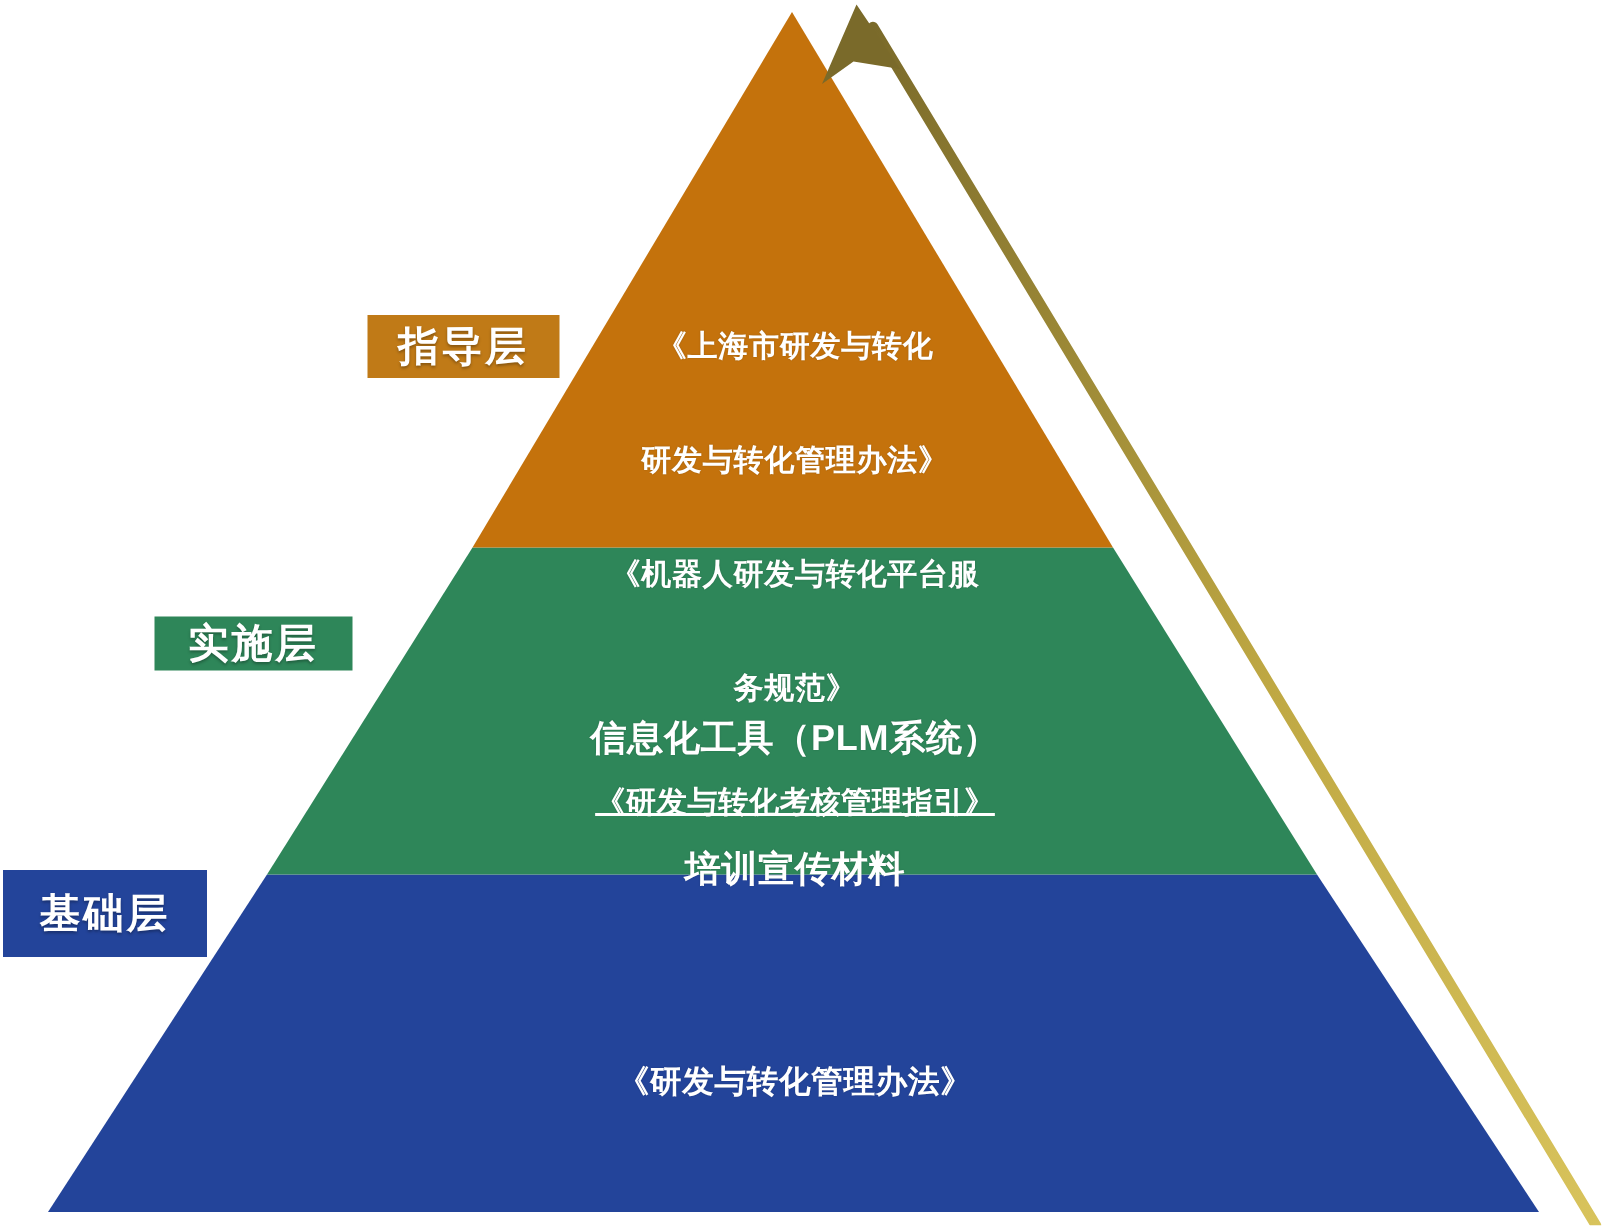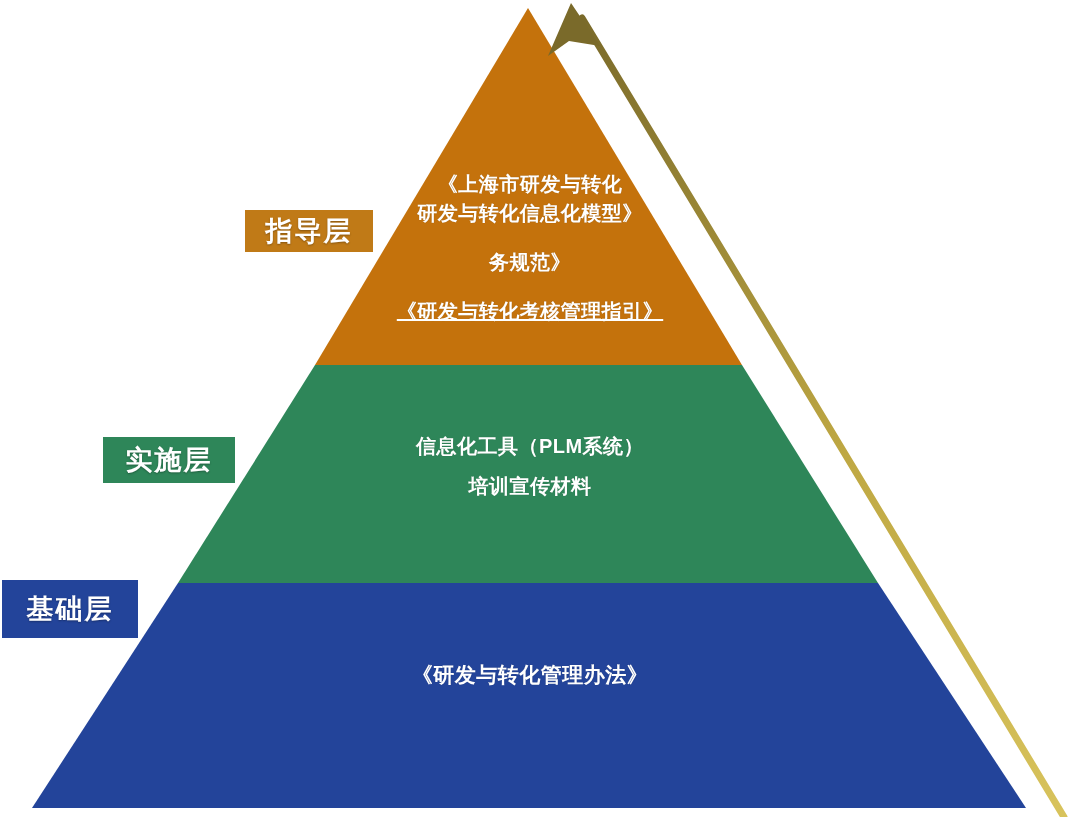--- a/index.html
+++ b/index.html
@@ -30,37 +30,37 @@
   
   .tier-text {
     position: absolute;
     text-align: center;
     color: #ffffff;
     font-weight: bold;
     letter-spacing: .5px;
     white-space: nowrap;
     text-shadow: 0 0 1px rgba(0,0,0,.25);
   }
-  .tier-text .line { display: block; }
+  .tier-text .line { display: block; margin-top: 47px; }
 
   #tier-top-text {
     left: 330px;
     top: 170px;
     width: 400px;
     font-size: 20px;
     line-height: 29px;
   }
   #tier-top-text .grp { margin-bottom: 20px; }
   #tier-top-text .grp:last-child { margin-bottom: 0; text-decoration: underline; }
 
   #tier-mid-text {
     left: 330px;
     top: 426px;
     width: 400px;
-    font-size: 20px;
+    font-size: 24px;
     line-height: 40px;
   }
 
   #tier-bot-text {
     left: 330px;
     top: 658px;
     width: 400px;
     font-size: 21px;
     line-height: 34px;
     text-align: center;
@@ -79,22 +79,22 @@
     letter-spacing: 2px;
     text-shadow: 0 1px 2px rgba(0,0,0,.30);
   }
   #badge-guidance {
     left: 245px;  top: 210px;
     width: 128px; height: 42px;
     background: #C07A17;
     justify-content: center;
   }
   #badge-implementation {
-    left: 103px;  top: 437px;
-    width: 132px; height: 46px;
+    left: 103px;  top: 411px;
+    width: 132px; height: 36px;
     background: #2E8659;
   }
   #badge-foundation {
     left: 2px;    top: 580px;
     width: 136px; height: 58px;
     background: #23449A;
   }
 
   
   #brand-note {
@@ -134,23 +134,24 @@
 
     <g>
       <line x1="1064" y1="817" x2="582" y2="18" stroke="url(#arrowGrad)" stroke-width="7" stroke-linecap="round"></line>
       <polygon points="571,3 600,46 569,41 548,56" fill="#7A6A2A"></polygon>
     </g>
   </svg>
 
   <div class="tier-text" id="tier-top-text">
     <div class="grp">
       <span class="line">《上海市研发与转化</span>
-      <span class="line">研发与转化信息化模型》</span>
+      <span class="line">研发与转化管理办法》</span>
     </div>
     <div class="grp">
+      <span class="line">《机器人研发与转化平台服</span>
       <span class="line">务规范》</span>
     </div>
     <div class="grp">
       <span class="line">《研发与转化考核管理指引》</span>
     </div>
   </div>
 
   <div class="tier-text" id="tier-mid-text">
     <span class="line">信息化工具（PLM系统）</span>
     <span class="line">培训宣传材料</span>

